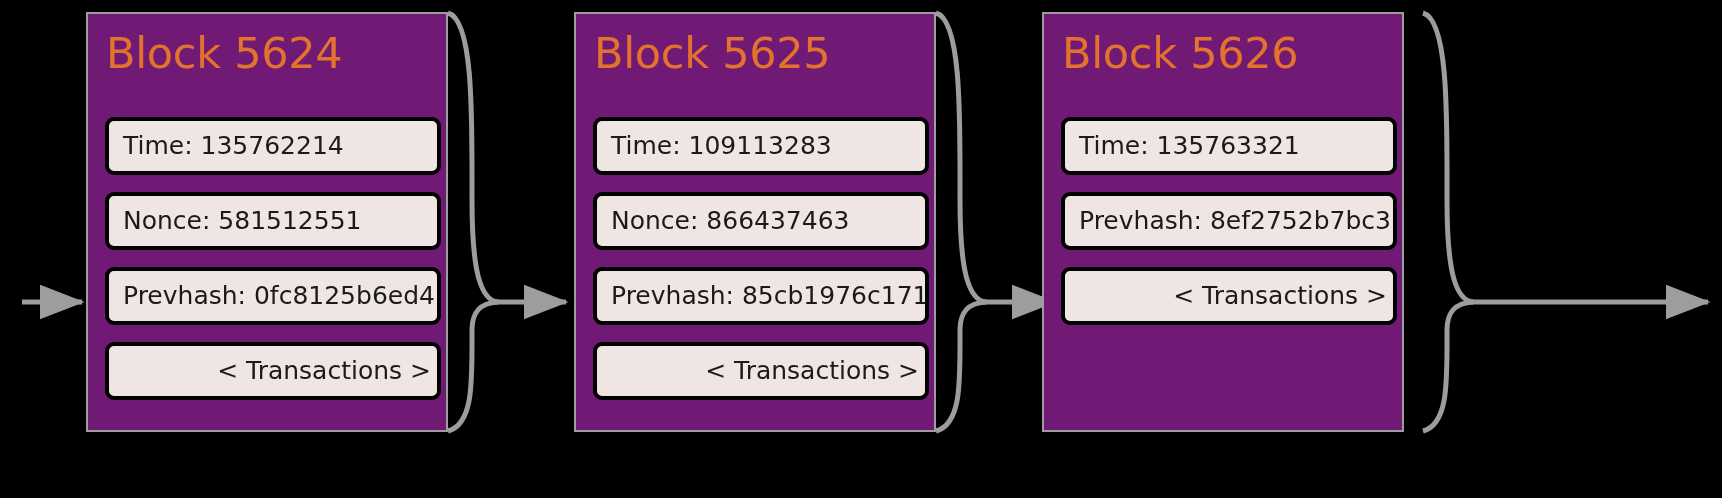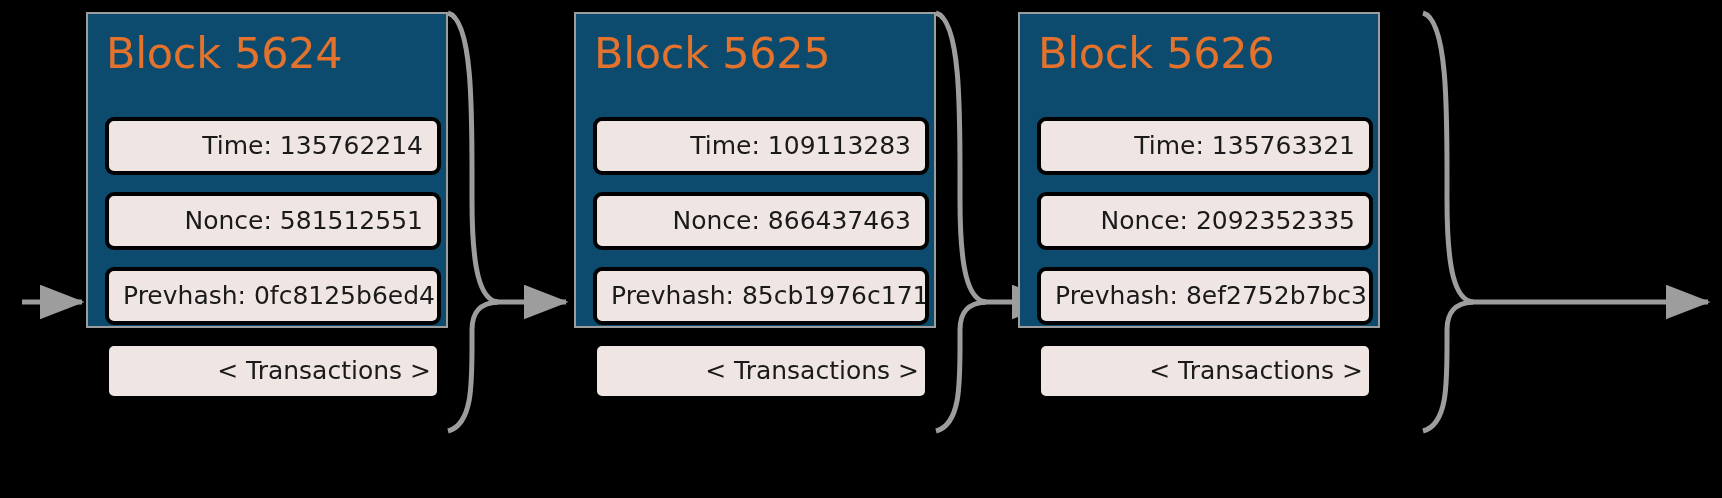--- a/index.html
+++ b/index.html
@@ -26,22 +26,22 @@
     top: 0;
     width: 1722px;
     height: 498px;
     z-index: 1;
   }
   
   .block {
     position: absolute;
     top: 12px;
     width: 362px;
-    height: 316px;
-    background: #0c4a6e;
+    height: 420px;
+    background: #701a75;
     border: 2px solid #9d9d9d;
     box-sizing: border-box;
     z-index: 2;
   }
   .block-title {
     color: #e2722c;
     font-size: 43px;
     line-height: 1;
     padding: 18px 0 0 18px;
     white-space: nowrap;
@@ -59,31 +59,30 @@
     border-radius: 9px;
     box-sizing: border-box;
     height: 58px;
     line-height: 50px;
     font-size: 25px;
     color: #1a1a1a;
     padding: 0 14px;
     margin-bottom: 17px;
     white-space: nowrap;
     overflow: hidden;
-    text-align: right;
   }
   .field.tx {
     text-align: right;
     padding: 0 6px;
     margin-bottom: 0;
   }
   
   #block-0 { left: 86px; }
   #block-1 { left: 574px; }
-  #block-2 { left: 1018px; }
+  #block-2 { left: 1042px; }
 </style>
 </head>
 <body>
 
 <div id="canvas">
 
   <svg id="links" viewBox="0 0 1722 498" xmlns="http://www.w3.org/2000/svg">
     <defs>
       <marker id="arrowhead" markerWidth="9" markerHeight="7" refX="8.5" refY="3.5" orient="auto" markerUnits="strokeWidth">
         <polygon points="0,0 9,3.5 0,7" fill="#9d9d9d"></polygon>
@@ -130,19 +129,18 @@
       <div class="field">Nonce: 866437463</div>
       <div class="field">Prevhash: 85cb1976c171</div>
       <div class="field tx">&lt; Transactions &gt;</div>
     </div>
   </div>
 
   <div class="block" id="block-2">
     <div class="block-title">Block 5626</div>
     <div class="fields">
       <div class="field">Time: 135763321</div>
-      <div class="field">Nonce: 2092352335</div>
       <div class="field">Prevhash: 8ef2752b7bc3</div>
       <div class="field tx">&lt; Transactions &gt;</div>
     </div>
   </div>
 
 </div>
 
 </body></html>

